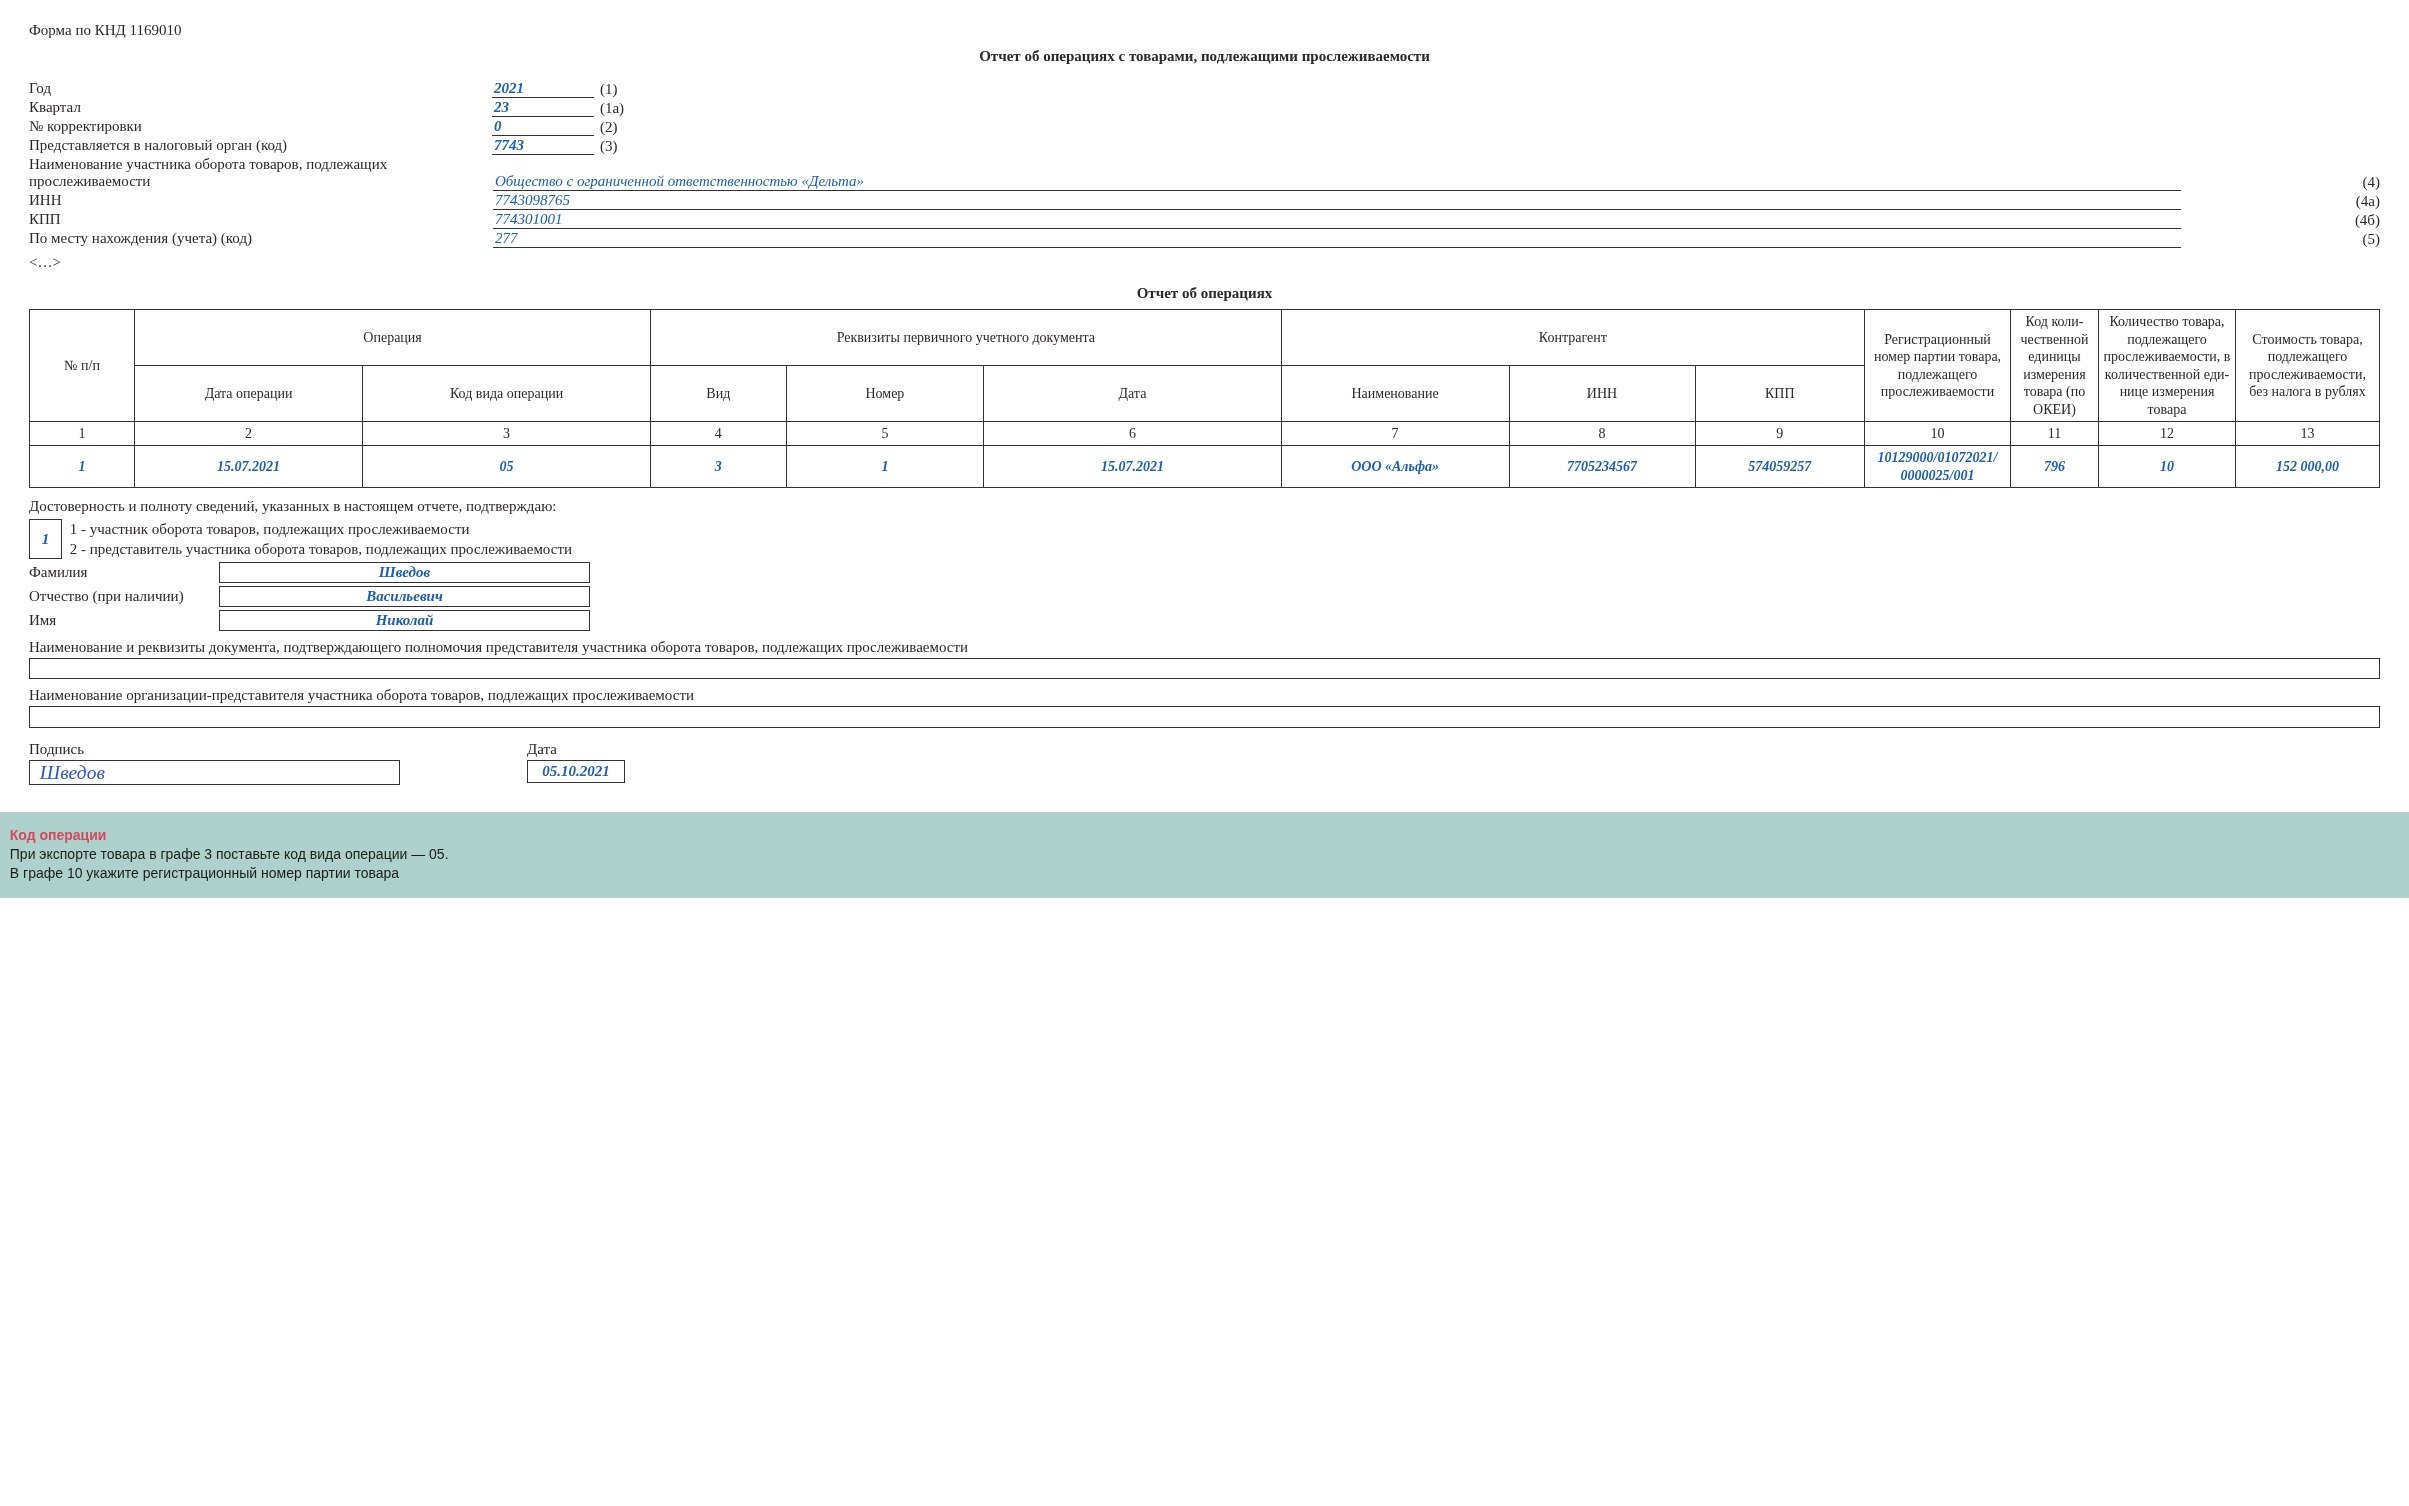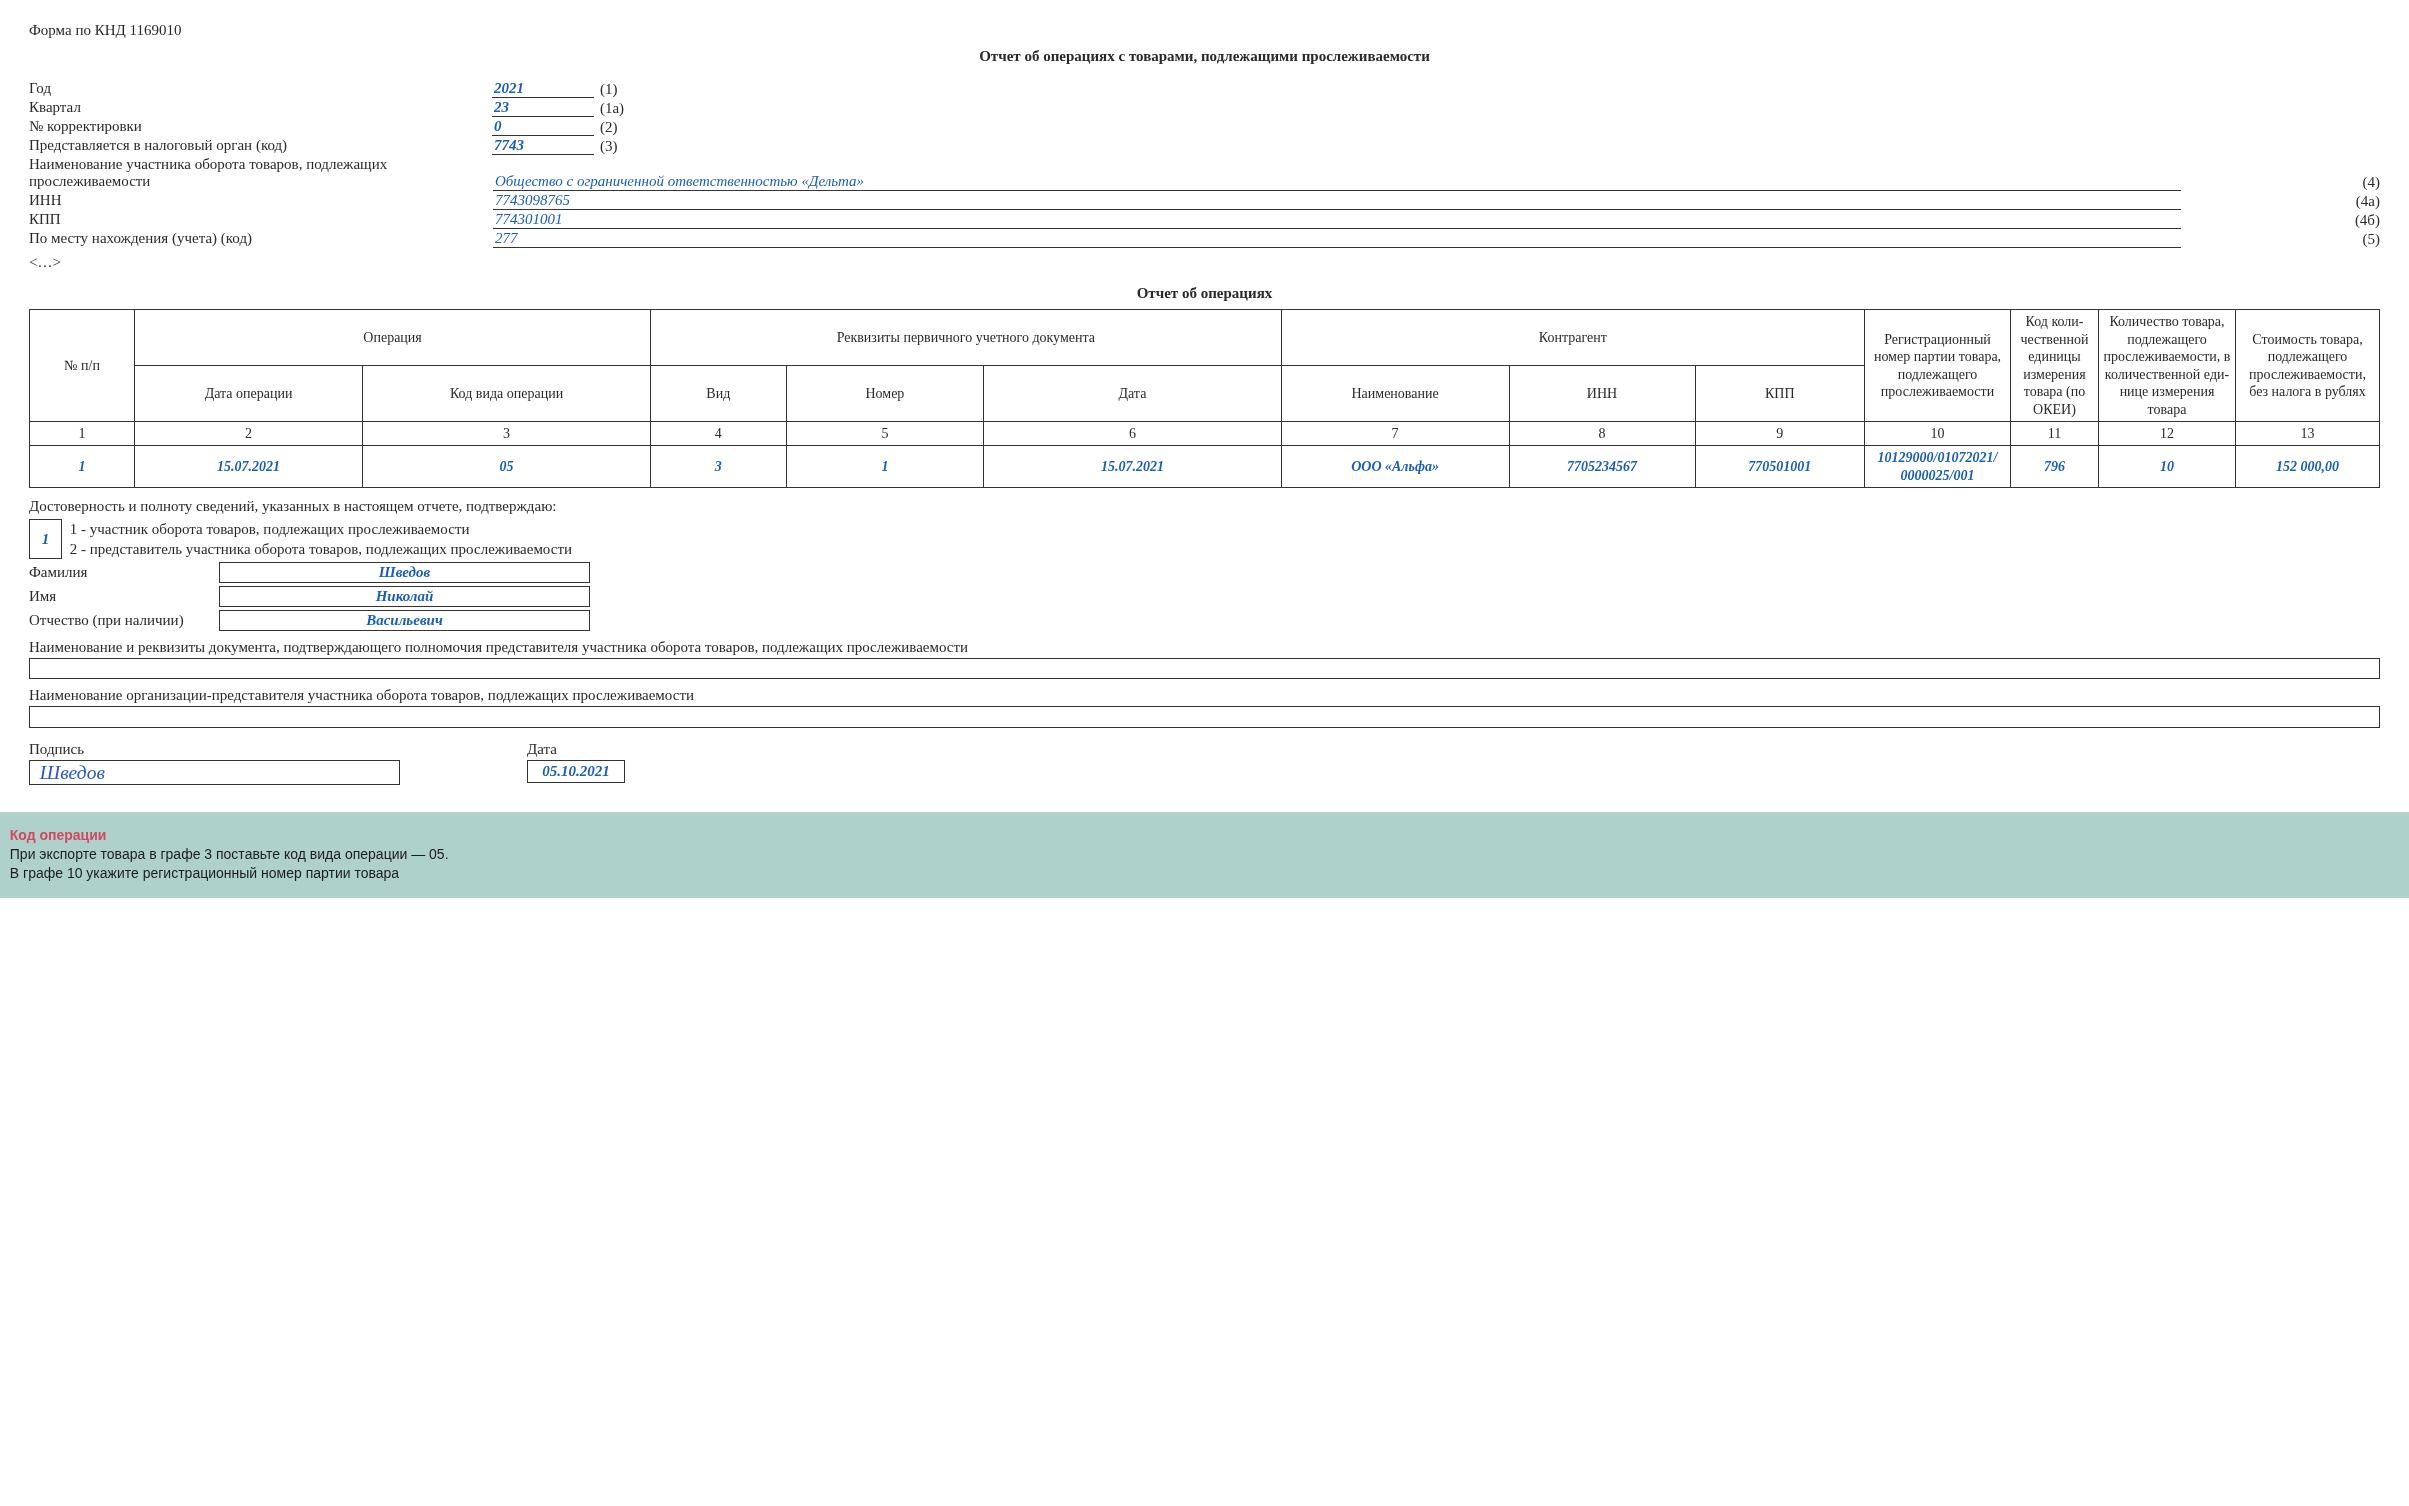--- a/index.html
+++ b/index.html
@@ -303,21 +303,21 @@
       </tr>
       <tr class="data-row">
         <td>1</td>
         <td>15.07.2021</td>
         <td>05</td>
         <td>3</td>
         <td>1</td>
         <td>15.07.2021</td>
         <td>ООО «Альфа»</td>
         <td>7705234567</td>
-        <td>770501001</td>
+        <td>574059257</td>
         <td>10129000/01072021/ 0000025/001</td>
         <td>796</td>
         <td>10</td>
         <td>152 000,00</td>
       </tr>
     </tbody>
       </table>
 
     <div class="confirm-line">Достоверность и полноту сведений, указанных в настоящем отчете, подтверждаю:</div>
     <div class="signer-row">
@@ -326,26 +326,26 @@
         <div>1 - участник оборота товаров, подлежащих прослеживаемости</div>
         <div>2 - представитель участника оборота товаров, подлежащих прослеживаемости</div>
       </div>
     </div>
 
     <div class="fio-row">
       <div class="fio-label">Фамилия</div>
       <div class="fio-box">Шведов</div>
     </div>
     <div class="fio-row">
+      <div class="fio-label">Отчество (при наличии)</div>
+      <div class="fio-box">Васильевич</div>
+    </div>
+    <div class="fio-row">
       <div class="fio-label">Имя</div>
       <div class="fio-box">Николай</div>
-    </div>
-    <div class="fio-row">
-      <div class="fio-label">Отчество (при наличии)</div>
-      <div class="fio-box">Васильевич</div>
     </div>
 
     <div class="long-label">Наименование и реквизиты документа, подтверждающего полномочия представителя участника оборота товаров, подлежащих прослеживаемости</div>
     <div class="long-box"></div>
     <div class="long-label">Наименование организации-представителя участника оборота товаров, подлежащих прослеживаемости</div>
     <div class="long-box"></div>
 
     <div class="sign-date-row">
       <div class="sign-block">
         <div>Подпись</div>

